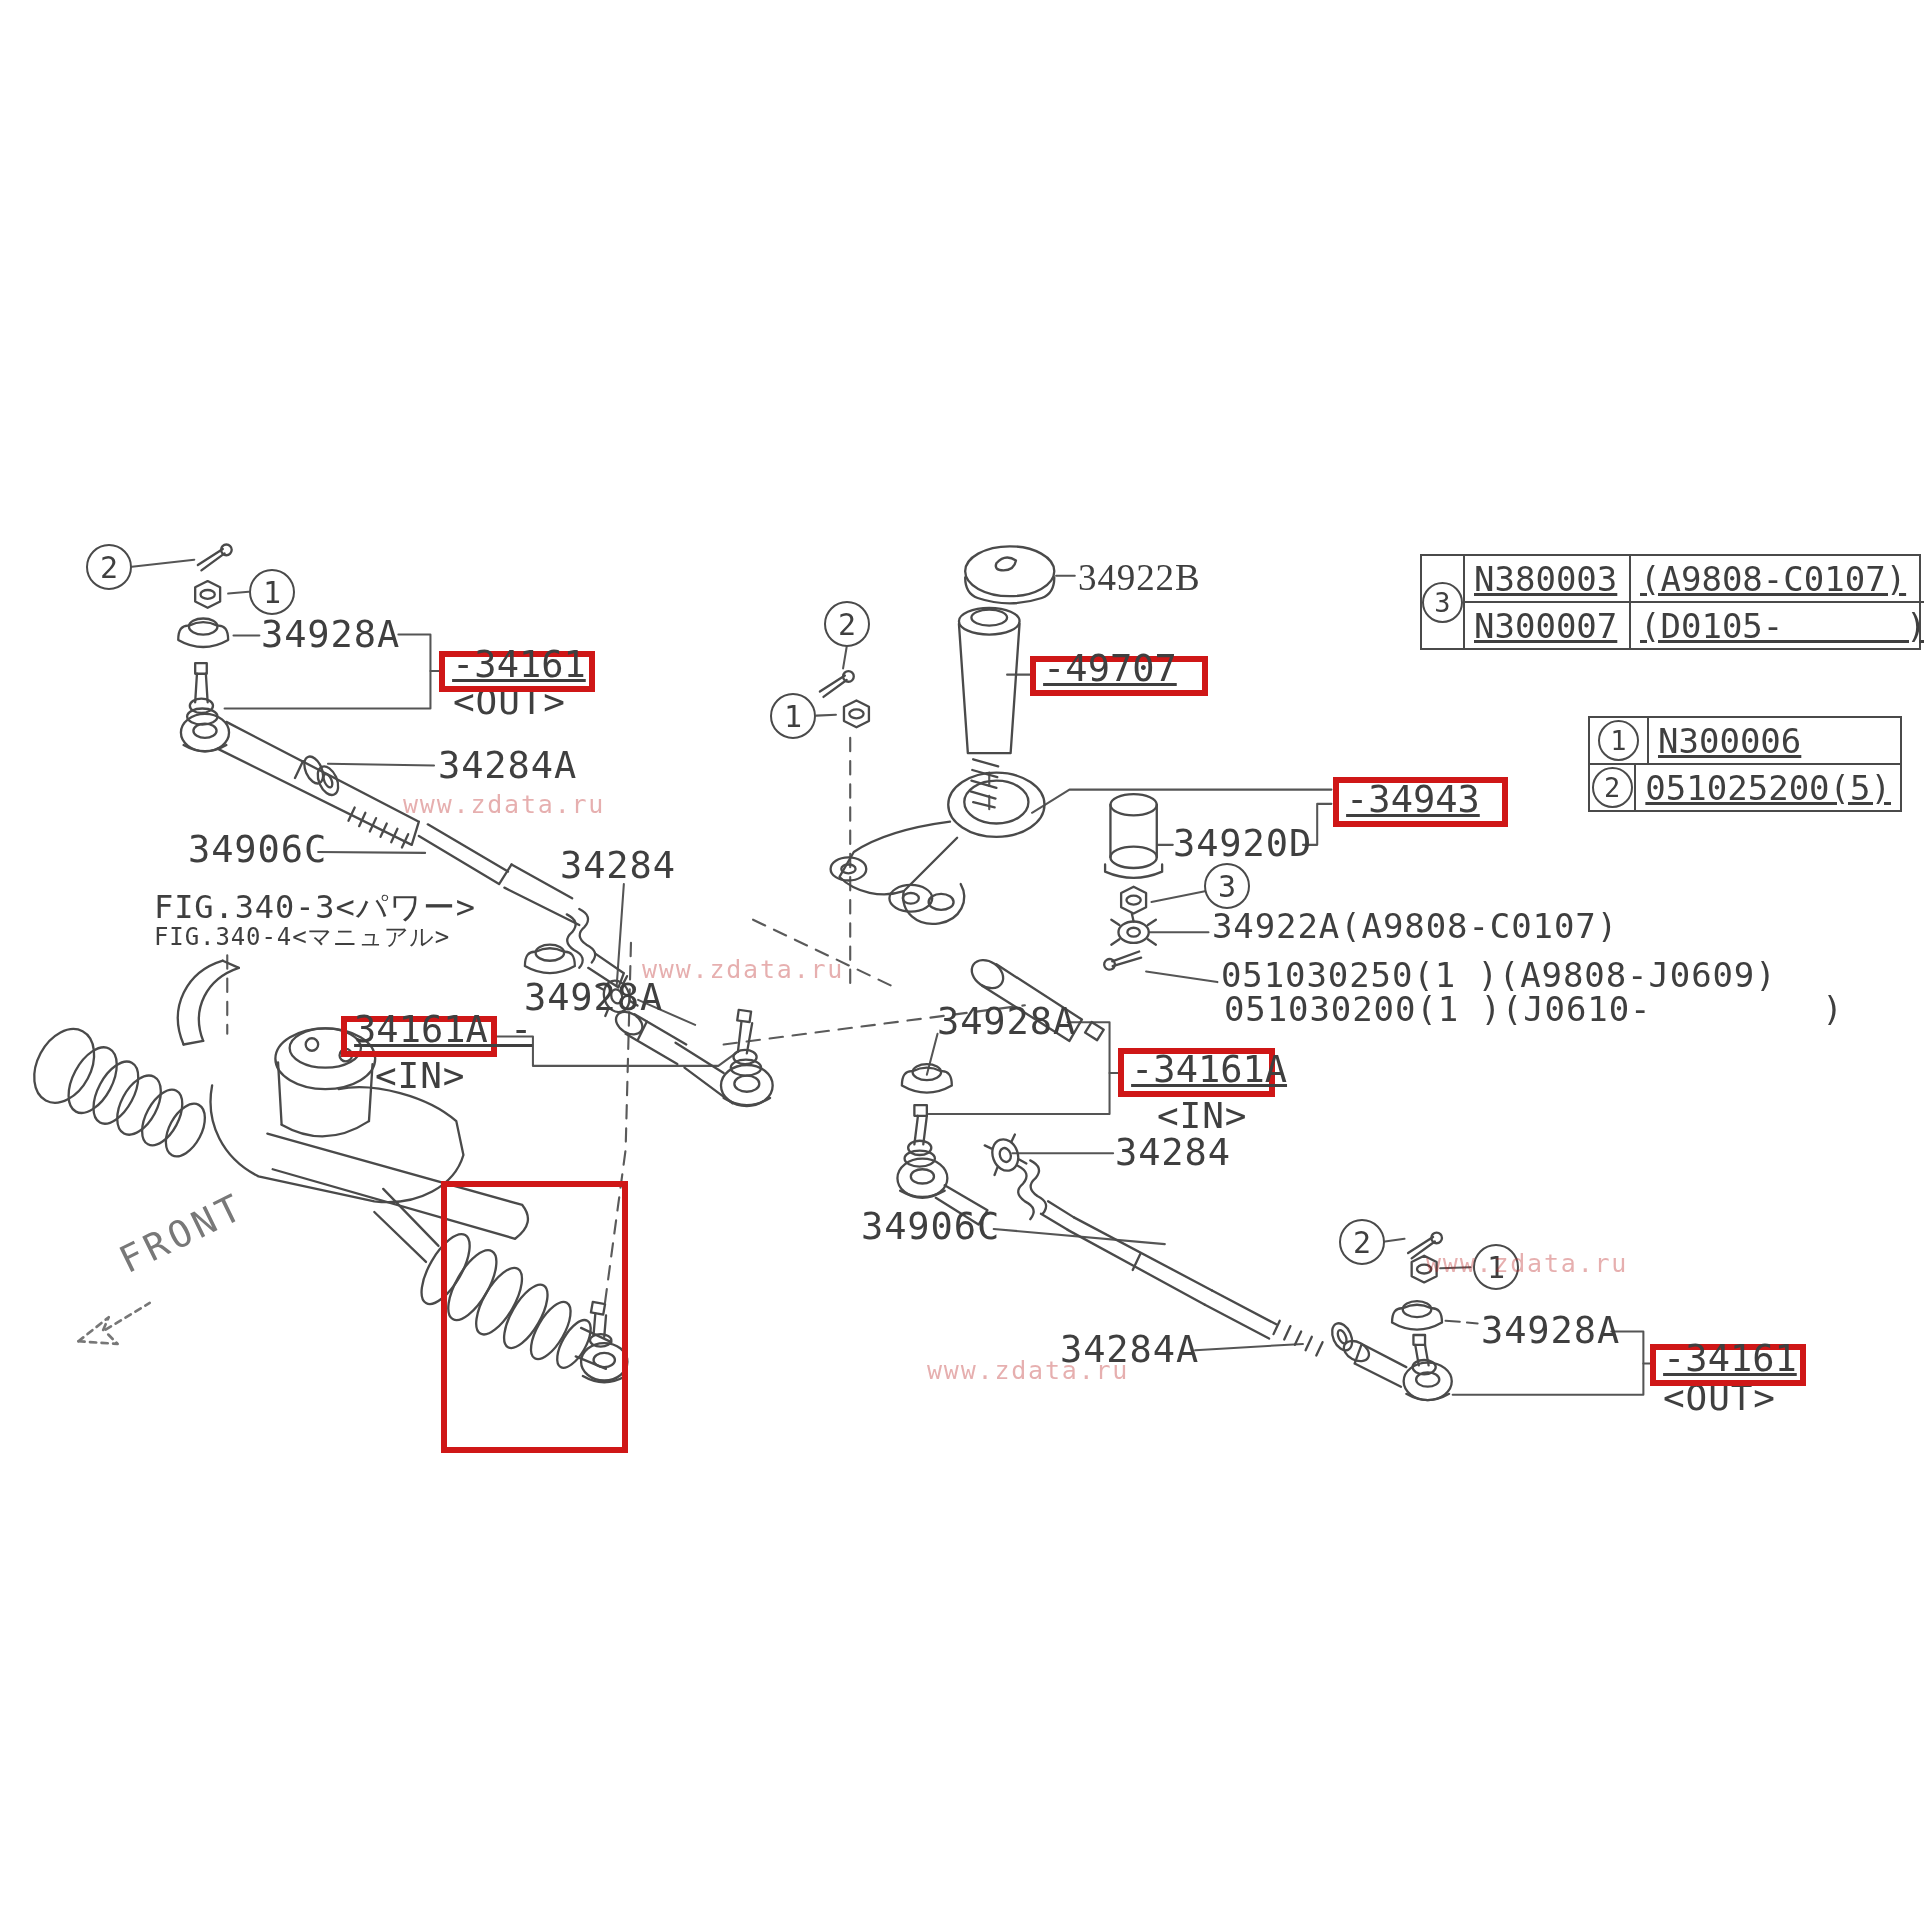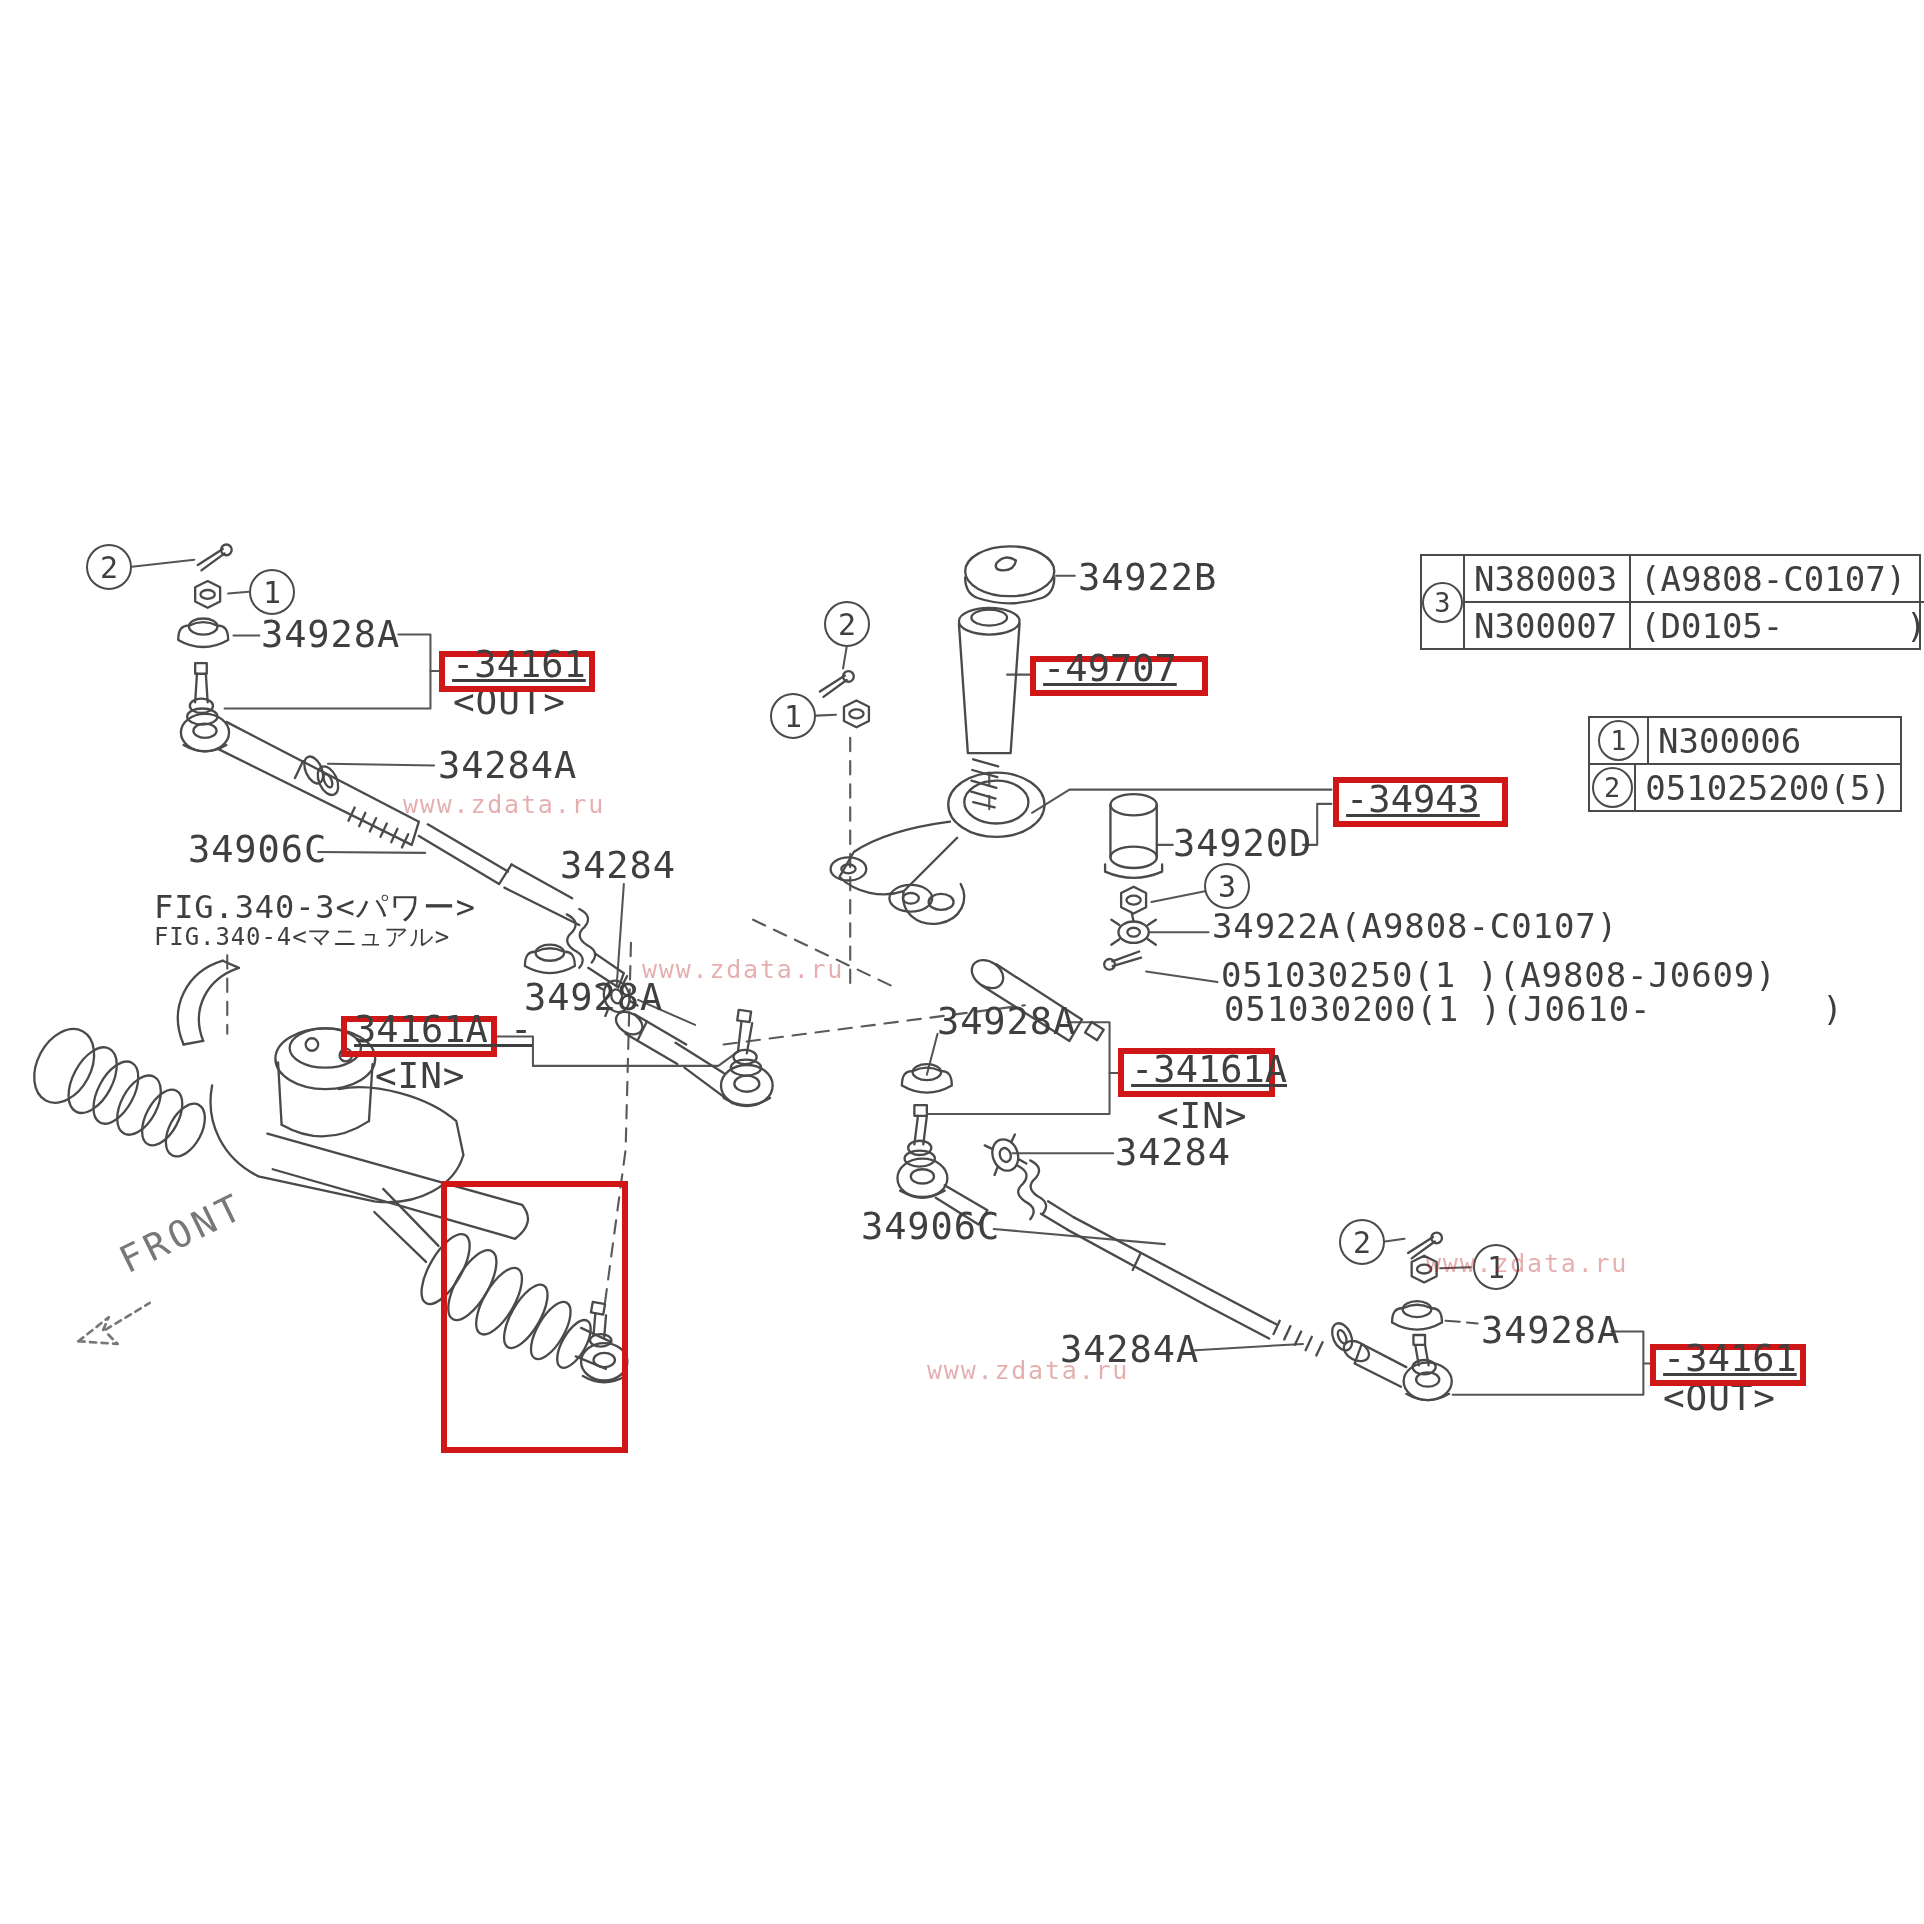--- a/index.html
+++ b/index.html
@@ -17,21 +17,21 @@
   .region{padding:0;}
   .callout{position:absolute;width:46px;height:46px;border:2.7px solid #4a4a4a;border-radius:50%;
         display:flex;align-items:center;justify-content:center;font-size:30px;color:#3f3f3f;
         background:#fff;box-sizing:border-box;transform:translate(-50%,-50%);}
   .ptable{position:absolute;border:2.7px solid #4a4a4a;display:flex;box-sizing:border-box;background:#fff;
         color:#3f3f3f;font-size:34px;}
   .ptable .ccell{width:57px;display:flex;align-items:center;justify-content:center;border-right:2.7px solid #4a4a4a;}
   .ptable .rows{display:flex;flex-direction:column;flex:1;}
   .ptable .row{display:flex;flex:1;}
   .ptable .row + .row{border-top:2.7px solid #4a4a4a;}
-  .ptable .cell{display:flex;align-items:center;padding:0 9px;box-sizing:border-box;white-space:pre;}
+  .ptable .cell{display:flex;align-items:center;padding:0 9px;box-sizing:border-box;white-space:pre;text-decoration:underline;}
   .ptable .cell + .cell{border-left:2.7px solid #4a4a4a;}
   .cinline{width:41px;height:41px;border:2.7px solid #4a4a4a;border-radius:50%;display:inline-flex;
         align-items:center;justify-content:center;font-size:27px;flex:none;box-sizing:border-box;}
   .wm{position:absolute;color:#b91c1c;opacity:.35;font-size:25px;letter-spacing:1.8px;}
 </style>
 </head>
 <body>
 
 <div id="stage">
 
@@ -293,21 +293,21 @@
   <div id="labels">
       <div class="lbl" style="left: 261px; top: 616px; font-size: 37px;">34928A</div>
       <div class="lbl" style="left: 453px; top: 683px; font-size: 36px;">&lt;OUT&gt;</div>
       <div class="lbl" style="left: 438px; top: 747px; font-size: 37px;">34284A</div>
       <div class="lbl" style="left: 188px; top: 831px; font-size: 37px;">34906C</div>
       <div class="lbl" style="left: 560px; top: 847px; font-size: 37px;">34284</div>
       <div class="lbl" style="left: 154px; top: 891px; font-size: 32px;">FIG.340-3&lt;パワー&gt;</div>
       <div class="lbl" style="left: 154px; top: 925px; font-size: 24px;">FIG.340-4&lt;マニュアル&gt;</div>
       <div class="lbl" style="left: 524px; top: 979px; font-size: 37px;">34928A</div>
       <div class="lbl" style="left: 375px; top: 1057px; font-size: 36px;">&lt;IN&gt;</div>
-      <div class="lbl" style="left: 1078px; top: 559px; font-size: 37px;">34922B</div>
+      <div class="lbl" style="left: 1078px; top: 559px; font-size: 37px; font-family: Liberation Serif, serif;">34922B</div>
       <div class="lbl" style="left: 1173px; top: 825px; font-size: 37px;">34920D</div>
       <div class="lbl" style="left: 1212px; top: 909px; font-size: 34px;">34922A(A9808-C0107)</div>
       <div class="lbl" style="left: 1221px; top: 958px; font-size: 34px;">051030250(1 )(A9808-J0609)</div>
       <div class="lbl" style="left: 1224px; top: 992px; font-size: 34px;">051030200(1 )(J0610-        )</div>
       <div class="lbl" style="left: 937px; top: 1003px; font-size: 37px;">34928A</div>
       <div class="lbl" style="left: 1157px; top: 1097px; font-size: 36px;">&lt;IN&gt;</div>
       <div class="lbl" style="left: 1115px; top: 1134px; font-size: 37px;">34284</div>
       <div class="lbl" style="left: 861px; top: 1208px; font-size: 37px;">34906C</div>
       <div class="lbl" style="left: 1060px; top: 1331px; font-size: 37px;">34284A</div>
       <div class="lbl" style="left: 1481px; top: 1312px; font-size: 37px;">34928A</div>

